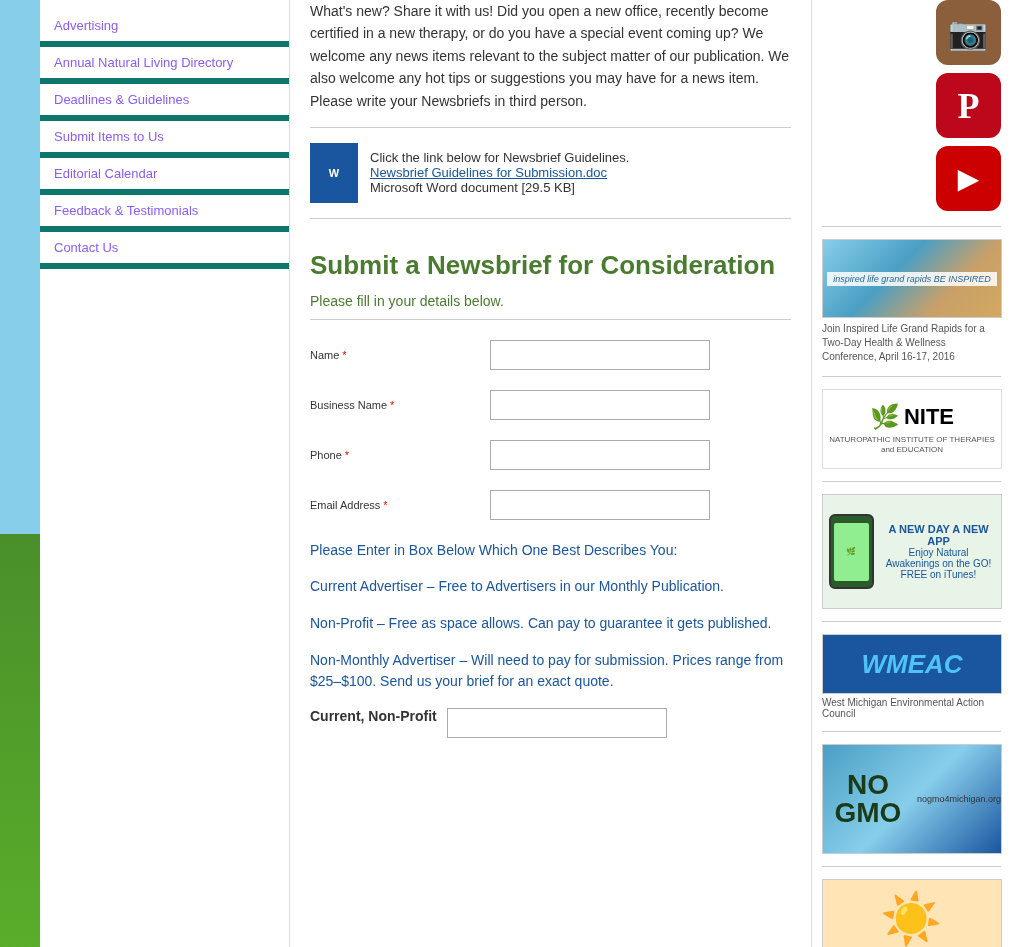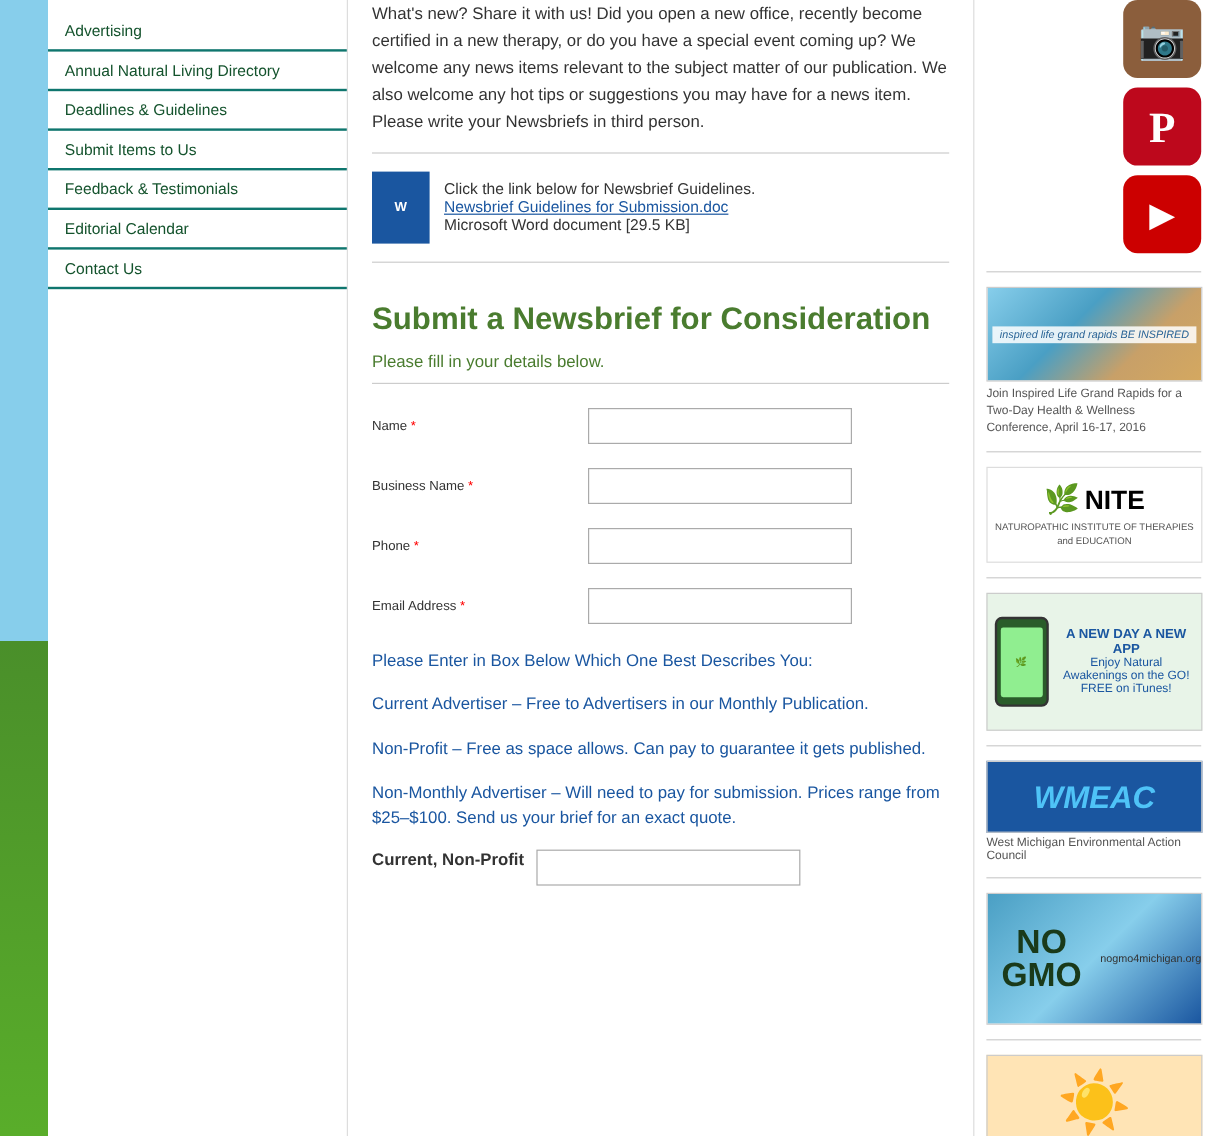--- a/index.html
+++ b/index.html
@@ -15,24 +15,24 @@
       width: 250px;
       min-width: 250px;
       background: #fff;
       border-right: 1px solid #ddd;
       padding-top: 10px;
     }
 
     .sidebar-item {
       display: block;
       padding: 8px 14px;
-      color: #14532d;
+      color: #8b5cf6;
       text-decoration: none;
       font-size: 13px;
-      border-bottom: 2px solid #0f766e;
+      border-bottom: 6px solid #0f766e;
       cursor: pointer;
     }
 
     
     .main-content {
       flex: 1;
       padding: 0 20px 20px 20px;
       overflow: auto;
     }
 
@@ -394,22 +394,22 @@
   <div class="left-bg"></div>
 
   <div class="content-area">
 
     <div class="sidebar">
       <div id="sidebar-items-container">
           <a class="sidebar-item" href="#">Advertising</a>
           <a class="sidebar-item" href="#">Annual Natural Living Directory</a>
           <a class="sidebar-item" href="#">Deadlines &amp; Guidelines</a>
           <a class="sidebar-item" href="#">Submit Items to Us</a>
+          <a class="sidebar-item" href="#">Editorial Calendar</a>
           <a class="sidebar-item" href="#">Feedback &amp; Testimonials</a>
-          <a class="sidebar-item" href="#">Editorial Calendar</a>
           <a class="sidebar-item" href="#">Contact Us</a>
         </div>
     </div>
 
     <div class="main-content">
 
       <div class="intro-text">What's new? Share it with us! Did you open a new office, recently become certified in a new therapy, or do you have a special event coming up? We welcome any news items relevant to the subject matter of our publication. We also welcome any hot tips or suggestions you may have for a news item. Please write your Newsbriefs in third person.</div>
 
       <div class="doc-link-box">
         <div class="doc-icon">W</div>

